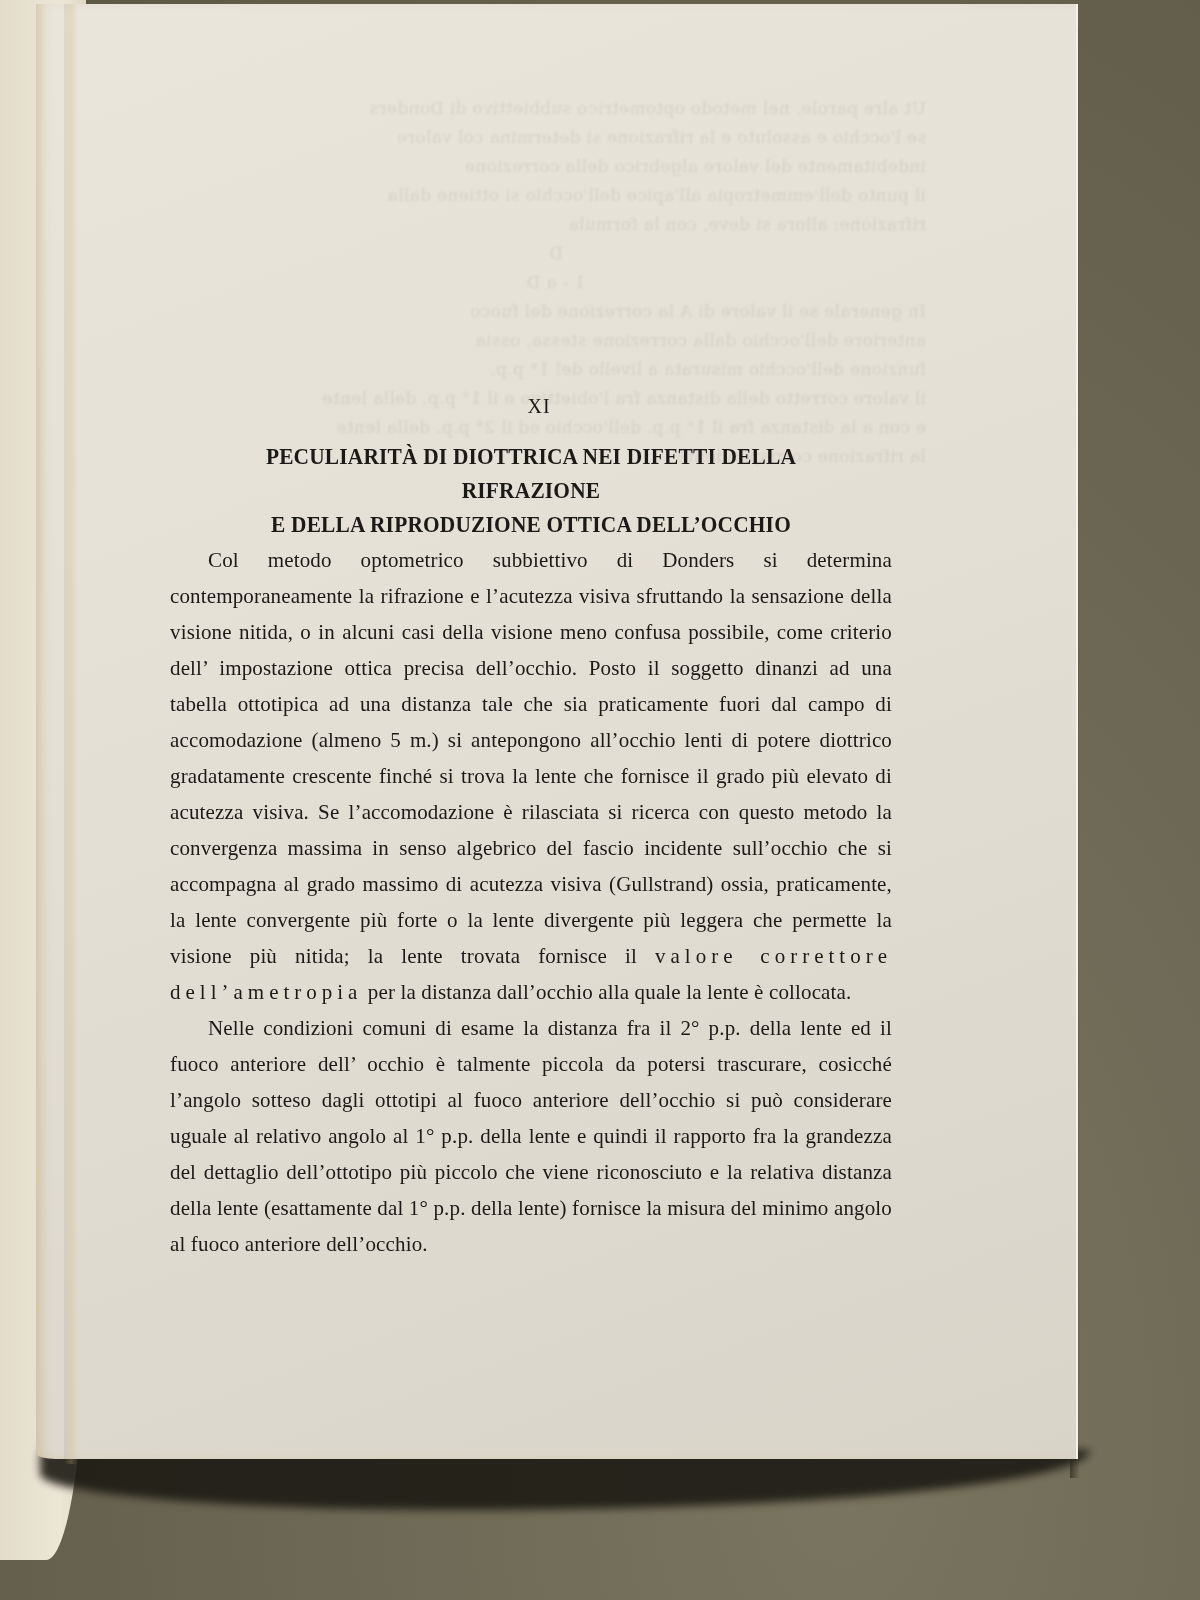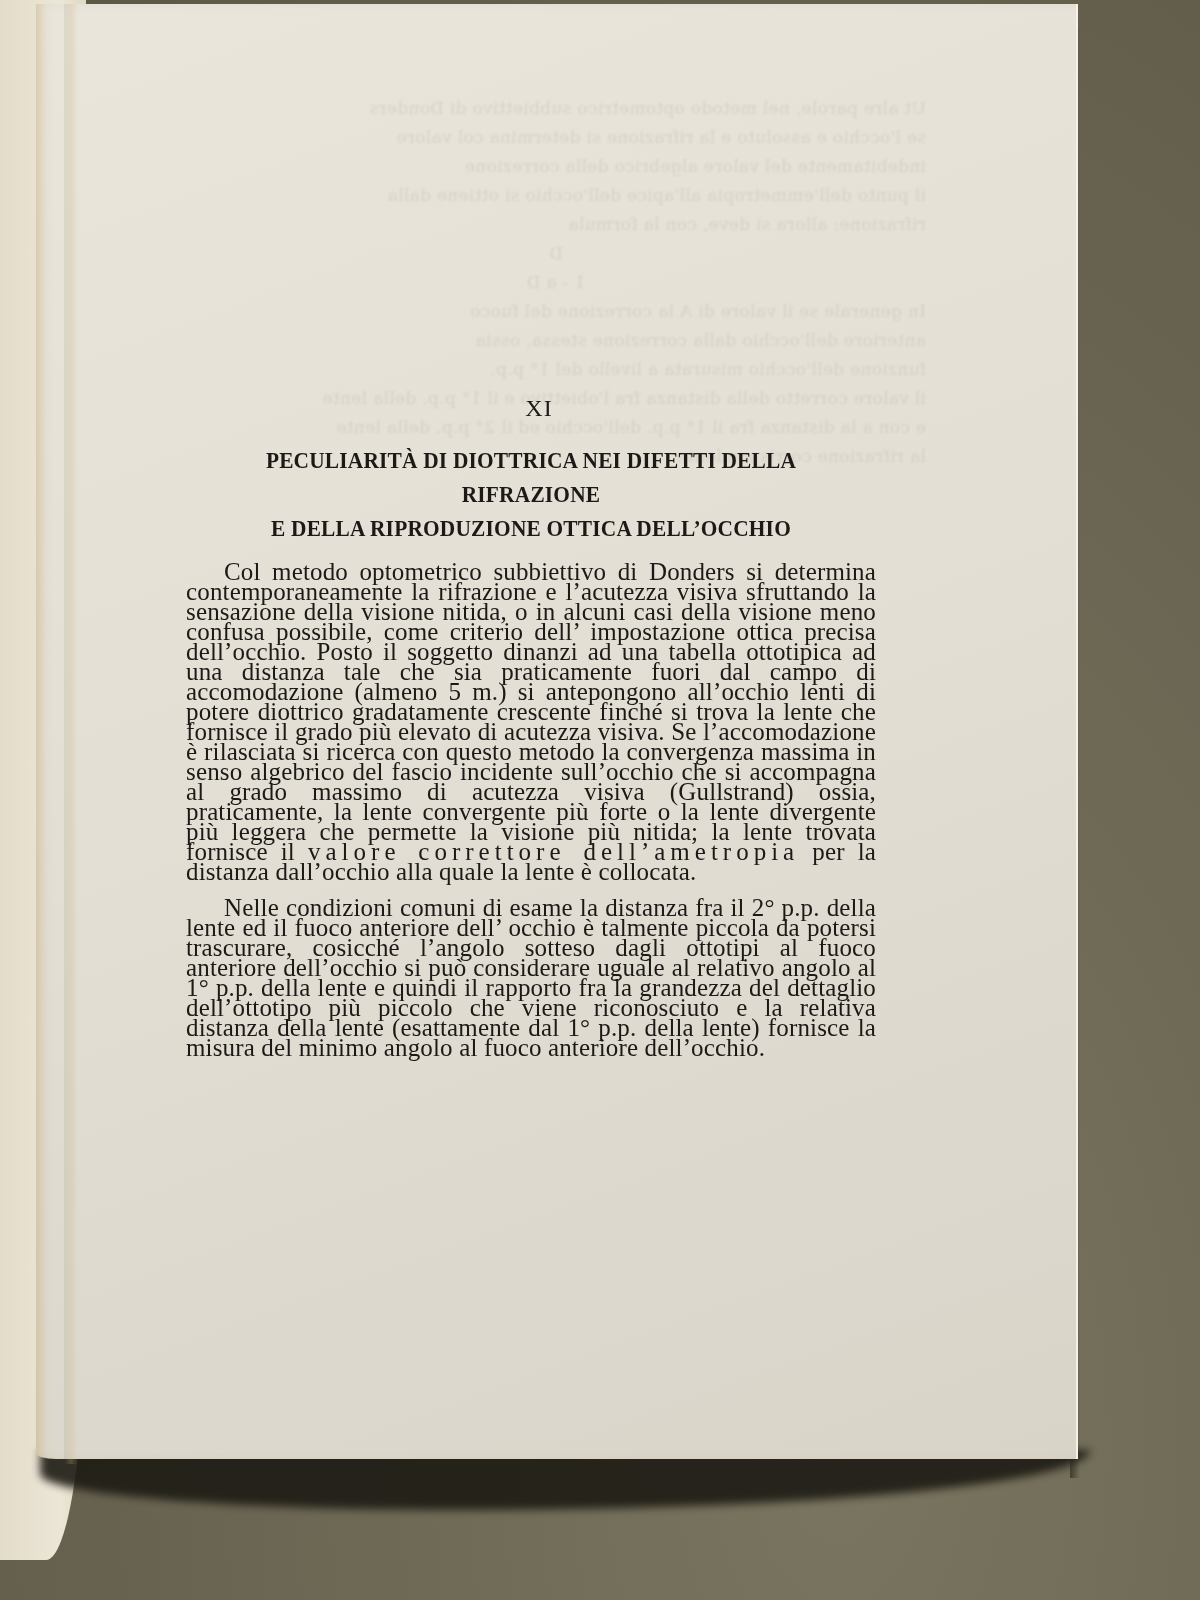--- a/index.html
+++ b/index.html
@@ -47,37 +47,37 @@
     color: #9c978c; opacity: 0.22; transform: scaleX(-1);
     font-size: 17px; line-height: 29px; letter-spacing: 0.3px;
     filter: blur(1.2px);
   }
   .bleed p { margin: 0; white-space: nowrap; overflow: hidden; }
   .content {
     position: absolute; left: 170px; top: 395px; width: 722px;
     color: #1c1a17;
   }
   .chapter-num {
-    text-align: center; font-size: 24px; letter-spacing: 1px;
+    text-align: center; font-size: 20px; letter-spacing: 1px;
     margin: 0 0 22px 0; padding-left: 16px;
     font-family: "Liberation Serif", serif;
   }
   .chapter-title {
     text-align: center; font-weight: bold; font-size: 23px; line-height: 34px;
     margin: 0; letter-spacing: 0.2px;
     font-family: "Liberation Serif", serif;
     transform: scaleX(0.93);
   }
   .section-title {
     text-align: center; font-weight: bold; font-size: 19px;
     margin: 42px 0 34px 0;
     font-family: "Liberation Serif", serif;
   }
   .body-text p {
-    margin: 16px; font-size: 25px; line-height: 20px; text-align: justify;
+    margin: 0; font-size: 21px; line-height: 36px; text-align: justify;
     text-indent: 38px; font-family: "Liberation Serif", serif;
     letter-spacing: 0.15px;
   }
   .spaced { letter-spacing: 5px; }
 </style>
 </head>
 <body>
 
 <div class="backdrop"></div>
 <div class="left-page"></div>

